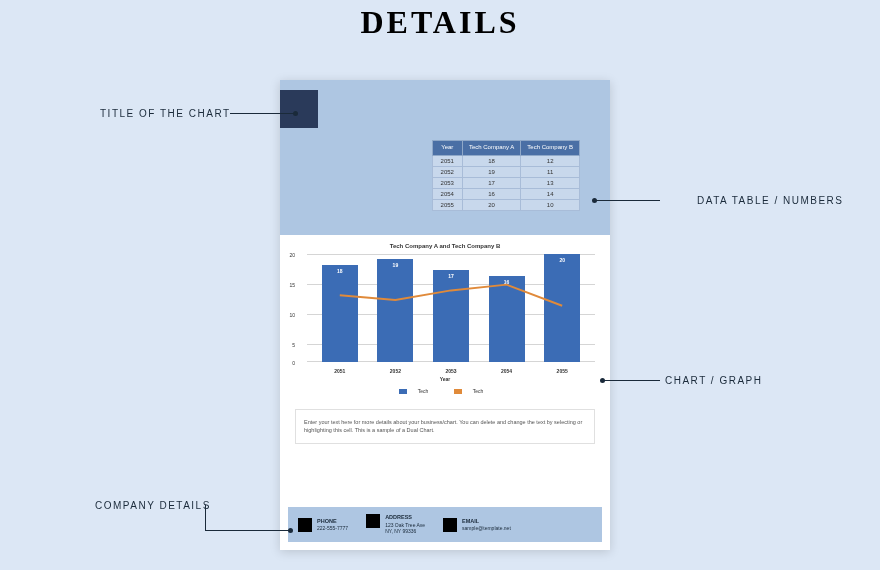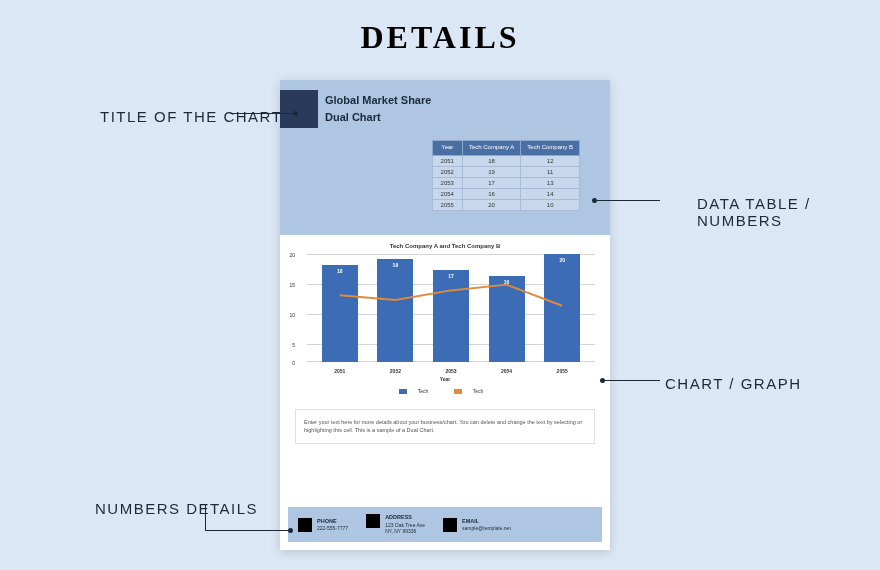--- a/index.html
+++ b/index.html
@@ -1,17 +1,17 @@
 <!DOCTYPE html>
 <html><head>
 <meta charset="utf-8">
 <style>
 *{margin:0;padding:0;box-sizing:border-box;font-family:Arial,sans-serif}
 body{background:#dce7f5;width:880px;height:570px;position:relative;overflow:hidden}
-.heading{font-family:Georgia,serif;font-size:32px;font-weight:bold;letter-spacing:3px;text-align:center;padding-top:19px;color:#000}
+.heading{font-family:Georgia,serif;font-size:32px;font-weight:bold;letter-spacing:3px;text-align:center;padding-top:4px;color:#000}
 .page{position:absolute;left:280px;top:80px;width:330px;height:470px;background:#fff;box-shadow:0 2px 10px rgba(0,0,0,0.15)}
 .header-band{background:#aec6e2;height:155px;position:relative}
 .title-box{position:absolute;left:0;top:10px;width:38px;height:38px;background:#2a3a5a}
 .title-text{position:absolute;left:45px;top:12px;font-size:11px;font-weight:bold;color:#1a2a3a;line-height:1.5}
 .data-table{position:absolute;right:30px;top:60px;border-collapse:collapse;font-size:6px}
 .data-table th{background:#4a6fa5;color:#fff;padding:3px 6px;font-weight:normal;border:1px solid #8fa8c8;line-height:1.3}
 .data-table td{background:#c8d8ec;padding:2px 8px;text-align:center;border:1px solid #a8bcd8;color:#333}
 .chart-area{padding:8px 15px 5px;position:relative}
 .chart-title{text-align:center;font-size:6px;font-weight:bold;color:#333;margin-bottom:5px}
 .chart-box{height:120px;position:relative;margin-left:12px}
@@ -28,36 +28,32 @@
 .legend{text-align:center;font-size:5px;margin-top:6px;color:#333}
 .legend span{display:inline-block;margin:0 8px}
 .legend .swatch{display:inline-block;width:8px;height:5px;vertical-align:middle;margin-right:3px}
 .desc{margin:10px 15px;padding:8px;font-size:5.5px;color:#555;line-height:1.5;border:1px solid #e0e0e0}
 .footer{position:absolute;bottom:8px;left:8px;right:8px;background:#aec6e2;height:35px;display:flex;align-items:center;padding:0 10px}
 .footer-item{display:flex;align-items:flex-start;margin-right:18px}
 .footer-icon{width:14px;height:14px;background:#000;margin-right:5px;flex-shrink:0}
 .footer-text{font-size:5px;color:#1a2a3a;line-height:1.3}
 .footer-text .lbl{font-weight:bold;font-size:5.5px}
 
-.annot{position:absolute;font-size:15px;letter-spacing:1.5px;color:#1a2a3a}
+.annot{position:absolute;font-size:10px;letter-spacing:1.5px;color:#1a2a3a}
 .annot-line{position:absolute;border-top:1px solid #1a2a3a}
 .annot-dot{position:absolute;width:5px;height:5px;background:#1a2a3a;border-radius:50%}
 </style>
 </head>
 <body>
 
 <div class="heading">DETAILS</div>
 
 <div class="page">
   <div class="header-band">
     <div class="title-box"></div>
-    <div class="title-text">
-      <div>Global Market Share</div>
-      <div>Dual Chart</div>
-    </div>
     <table class="data-table">
       <tbody>
           <tr>
         <th>Year</th>
         <th>Tech Company A</th>
         <th>Tech Company B</th>
       </tr>
       <tr>
             <td>2051</td>
             <td>18</td>
@@ -170,16 +166,16 @@
 <div class="annot-dot" style="left:293px;top:111px"></div>
 
 <div class="annot" style="left:697px;top:195px">DATA TABLE / NUMBERS</div>
 <div class="annot-line" style="left:595px;top:200px;width:65px"></div>
 <div class="annot-dot" style="left:592px;top:198px"></div>
 
 <div class="annot" style="left:665px;top:375px">CHART / GRAPH</div>
 <div class="annot-line" style="left:603px;top:380px;width:57px"></div>
 <div class="annot-dot" style="left:600px;top:378px"></div>
 
-<div class="annot" style="left:95px;top:500px">NUMBERS DETAILS</div>
+<div class="annot" style="left:95px;top:500px">COMPANY DETAILS</div>
 <div class="annot-line" style="left:205px;top:530px;width:85px"></div>
 <div class="annot-line" style="left:205px;top:505px;width:0;height:25px;border-top:none;border-left:1px solid #1a2a3a"></div>
 <div class="annot-dot" style="left:288px;top:528px"></div>
 
 </body></html>

